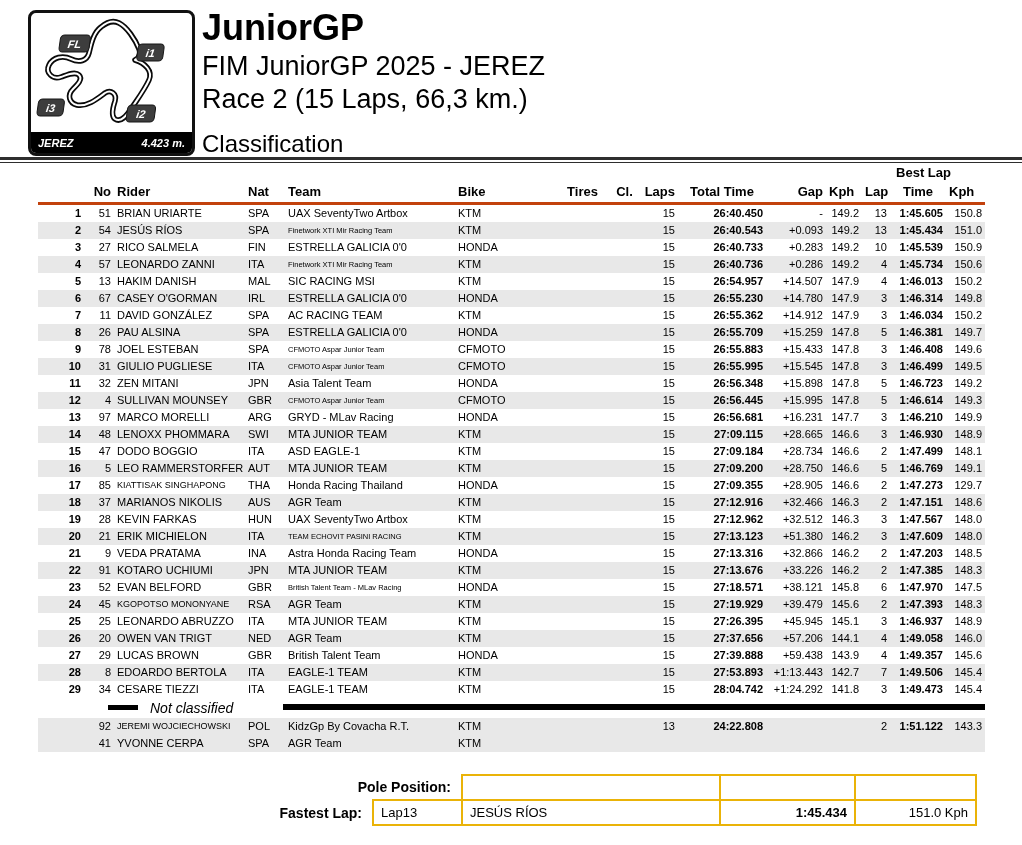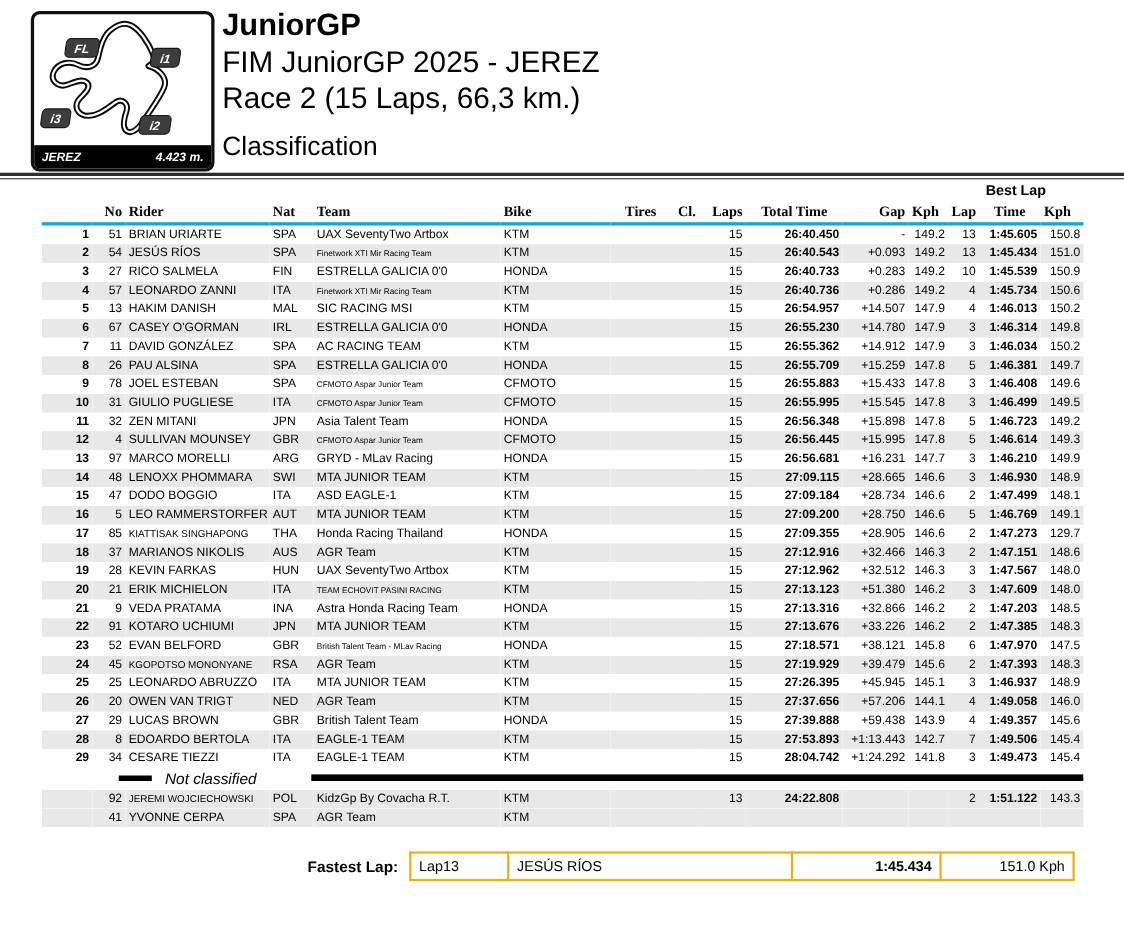--- a/index.html
+++ b/index.html
@@ -6,32 +6,32 @@
   body{width:1022px;height:845px;position:relative;font-family:"Liberation Sans",sans-serif;color:#000;overflow:hidden;}
 
   
   .logo{position:absolute;left:28px;top:10px;width:167px;height:146px;border:3px solid #111;
         border-radius:8px;background:#fff;box-sizing:border-box;overflow:hidden;}
   .logo svg{display:block;}
   .logo-bar{position:absolute;left:0;right:0;bottom:0;height:19px;background:#000;color:#fff;
             display:flex;justify-content:space-between;align-items:center;padding:1px 7px;
             font-size:11px;font-weight:bold;font-style:italic;}
   .titles{position:absolute;left:202px;top:6px;line-height:1.22;}
-  .t-series{font-size:28px;font-weight:bold;}
+  .t-series{font-size:36px;font-weight:bold;}
   .t-event,.t-race{font-size:27px;}
   .t-section{font-size:24px;margin-top:13px;}
   .rule-top{position:absolute;top:157px;left:0;right:0;height:2px;
             border-top:3px solid #2e2e2e;border-bottom:1px solid #2e2e2e;}
 
   
   table.tbl{position:absolute;left:38px;top:165px;width:947px;border-collapse:collapse;table-layout:fixed;}
   .tbl th,.tbl td{padding:0 3px;font-size:11px;height:17px;line-height:17px;white-space:nowrap;overflow:hidden;box-sizing:border-box;}
   .tbl thead th{font-size:13px;font-weight:bold;}
   .tbl thead tr.grp th{height:16px;line-height:16px;}
-  .tbl thead tr.cols th{height:21px;line-height:21px;border-bottom:3px solid #0ea5e9;font-family:Liberation Serif, serif;}
+  .tbl thead tr.cols th{height:21px;line-height:21px;border-bottom:3px solid #c2410c;}
   th.bestlap{text-align:center;}
   th.h-lap,th.h-time,th.h-kph2{font-weight:normal;font-size:12px;}
   .h-no{text-align:right;}
   .h-rider{text-align:left;padding-left:8px;}
   .h-nat,.h-team,.h-bike{text-align:left;}
   .h-tires,.h-cl{text-align:center;}
   .h-laps{text-align:right;padding-right:8px;}
   .h-total{text-align:center;}
   .h-gap{text-align:right;padding-right:4px;}
   .h-kph,.h-lap,.h-kph2{text-align:left;}
@@ -701,20 +701,26 @@
 <div class="footer">
   <table class="ft">
     <colgroup>
       <col style="width:118px">
         <col style="width:89px">
         <col style="width:258px">
         <col style="width:135px">
         <col style="width:121px">
     </colgroup>
     <tbody>
+        <tr>
+      <td class="lbl" colspan="2">Pole Position:</td>
+      <td class="box"></td>
+      <td class="box"></td>
+      <td class="box"></td>
+    </tr>
     <tr>
       <td class="lbl">Fastest Lap:</td>
       <td class="box">Lap13</td>
       <td class="box">JESÚS RÍOS</td>
       <td class="box rgt bld">1:45.434</td>
       <td class="box rgt">151.0 Kph</td>
     </tr>
   </tbody>
     </table>
 </div>

